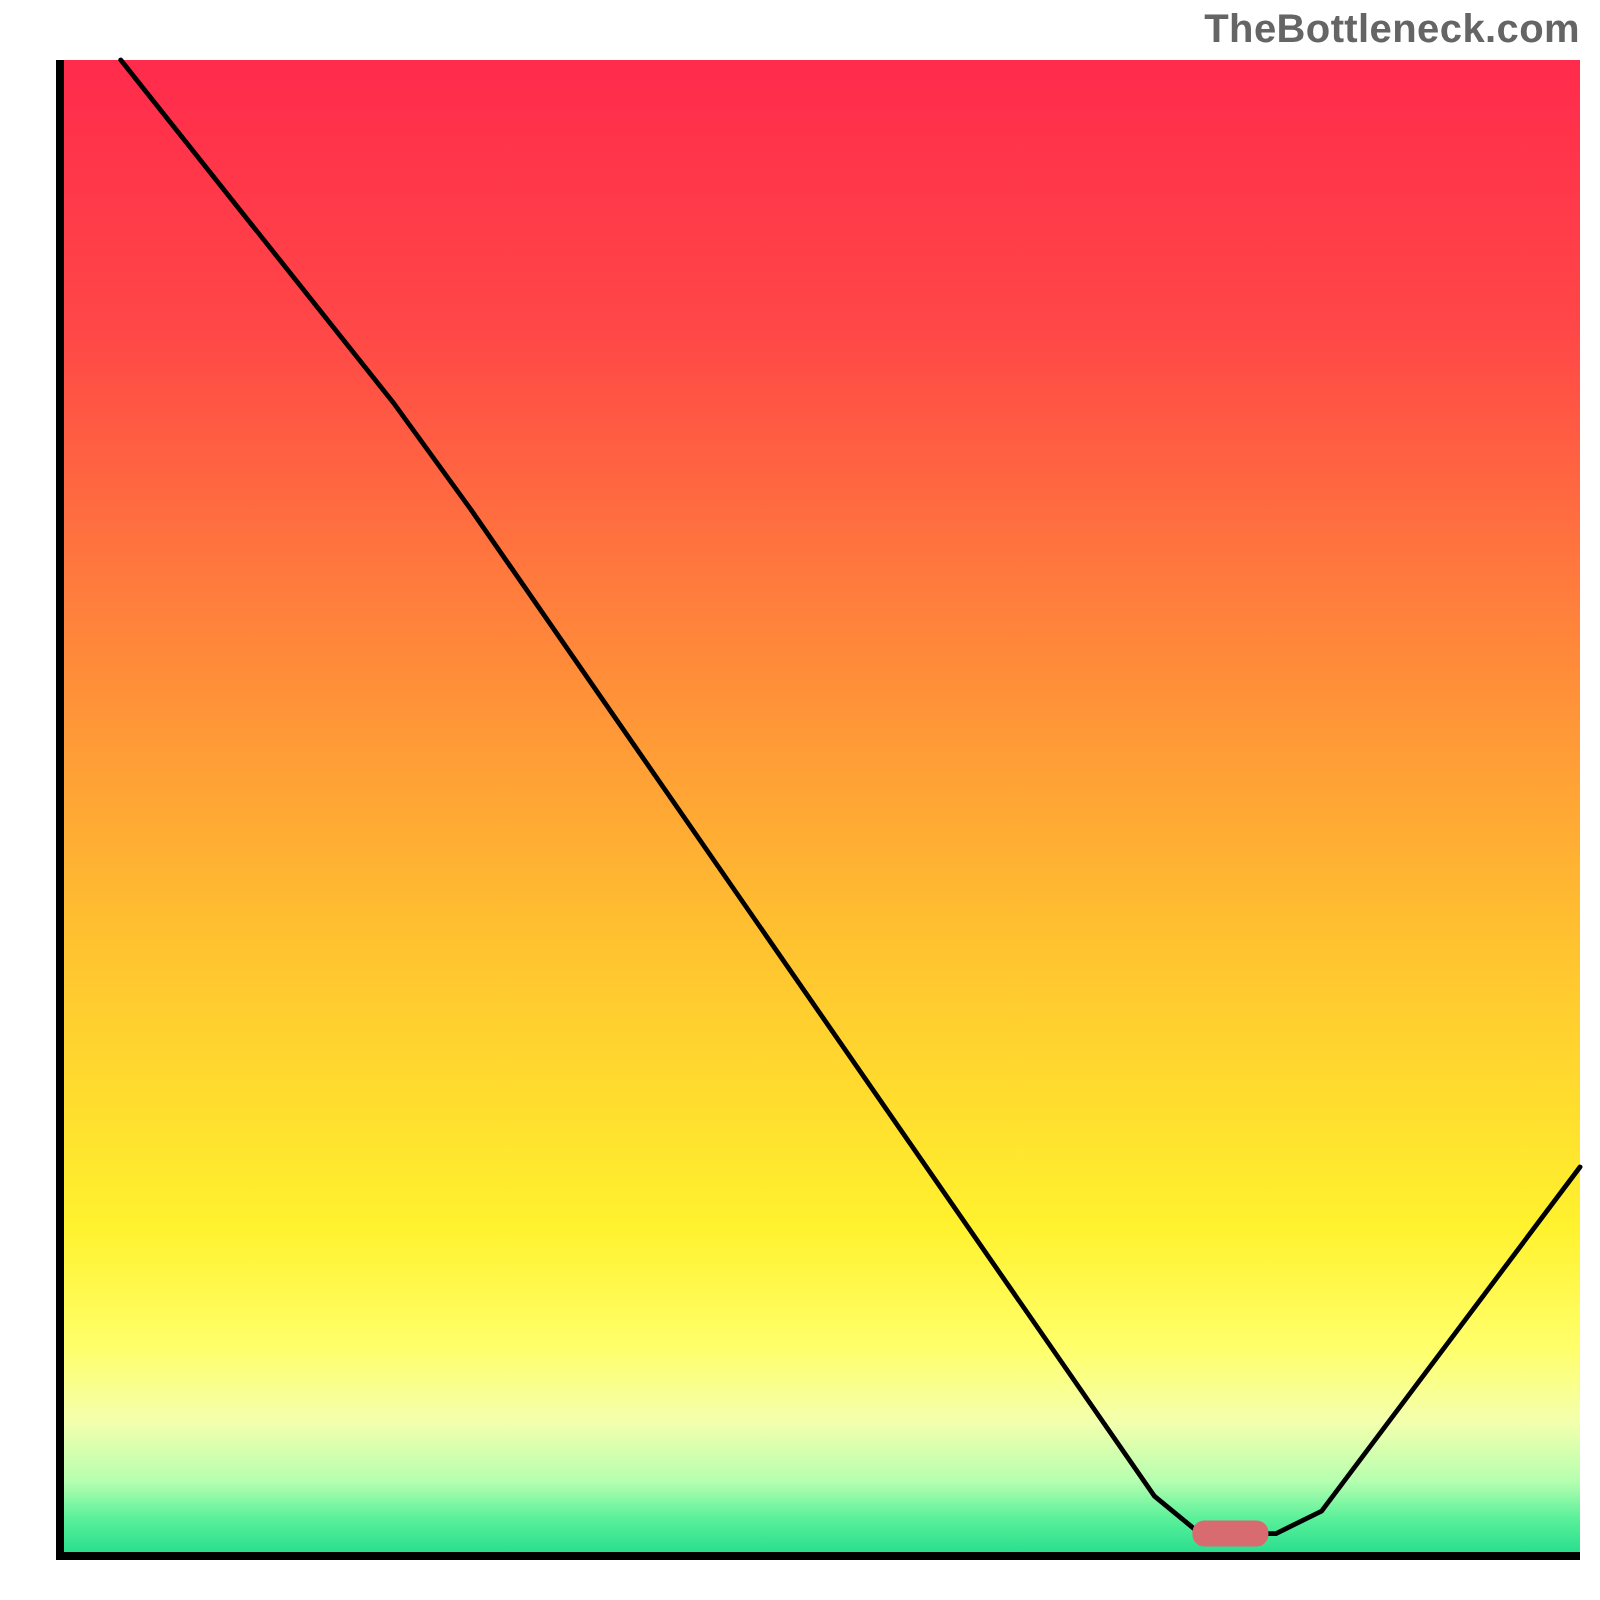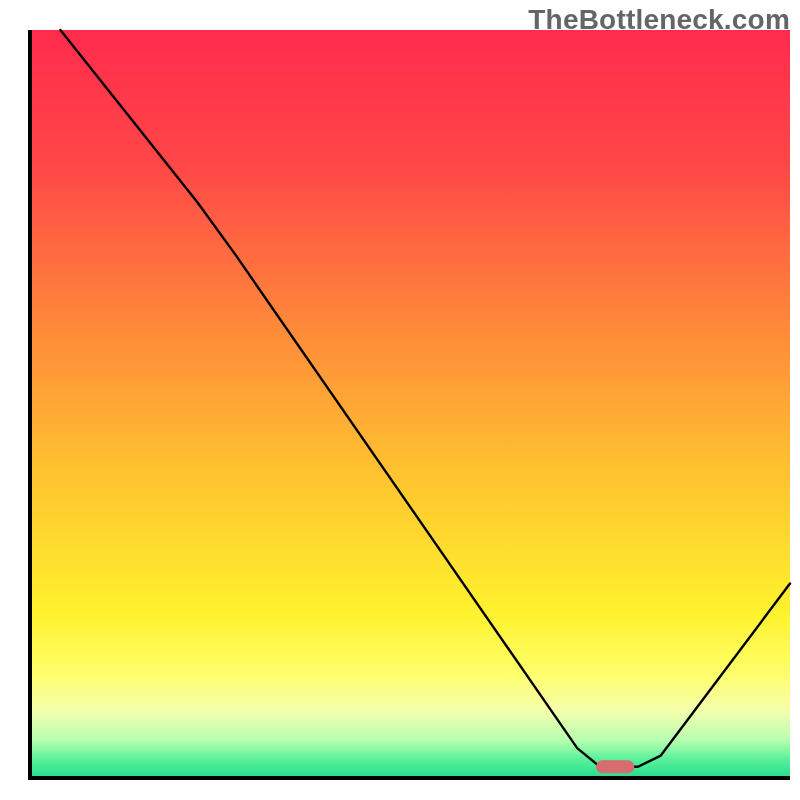--- a/index.html
+++ b/index.html
@@ -16,21 +16,21 @@
     left: 0;
     top: 0;
     width: 800px;
     height: 800px;
     box-sizing: border-box;
   }
   .attribution {
     position: absolute;
     top: 4px;
     right: 10px;
-    font-size: 28px;
+    font-size: 20px;
     font-weight: 600;
     color: #656565;
     letter-spacing: 0.2px;
   }
   svg {
     position: absolute;
     left: 0;
     top: 0;
   }
   .curve {

